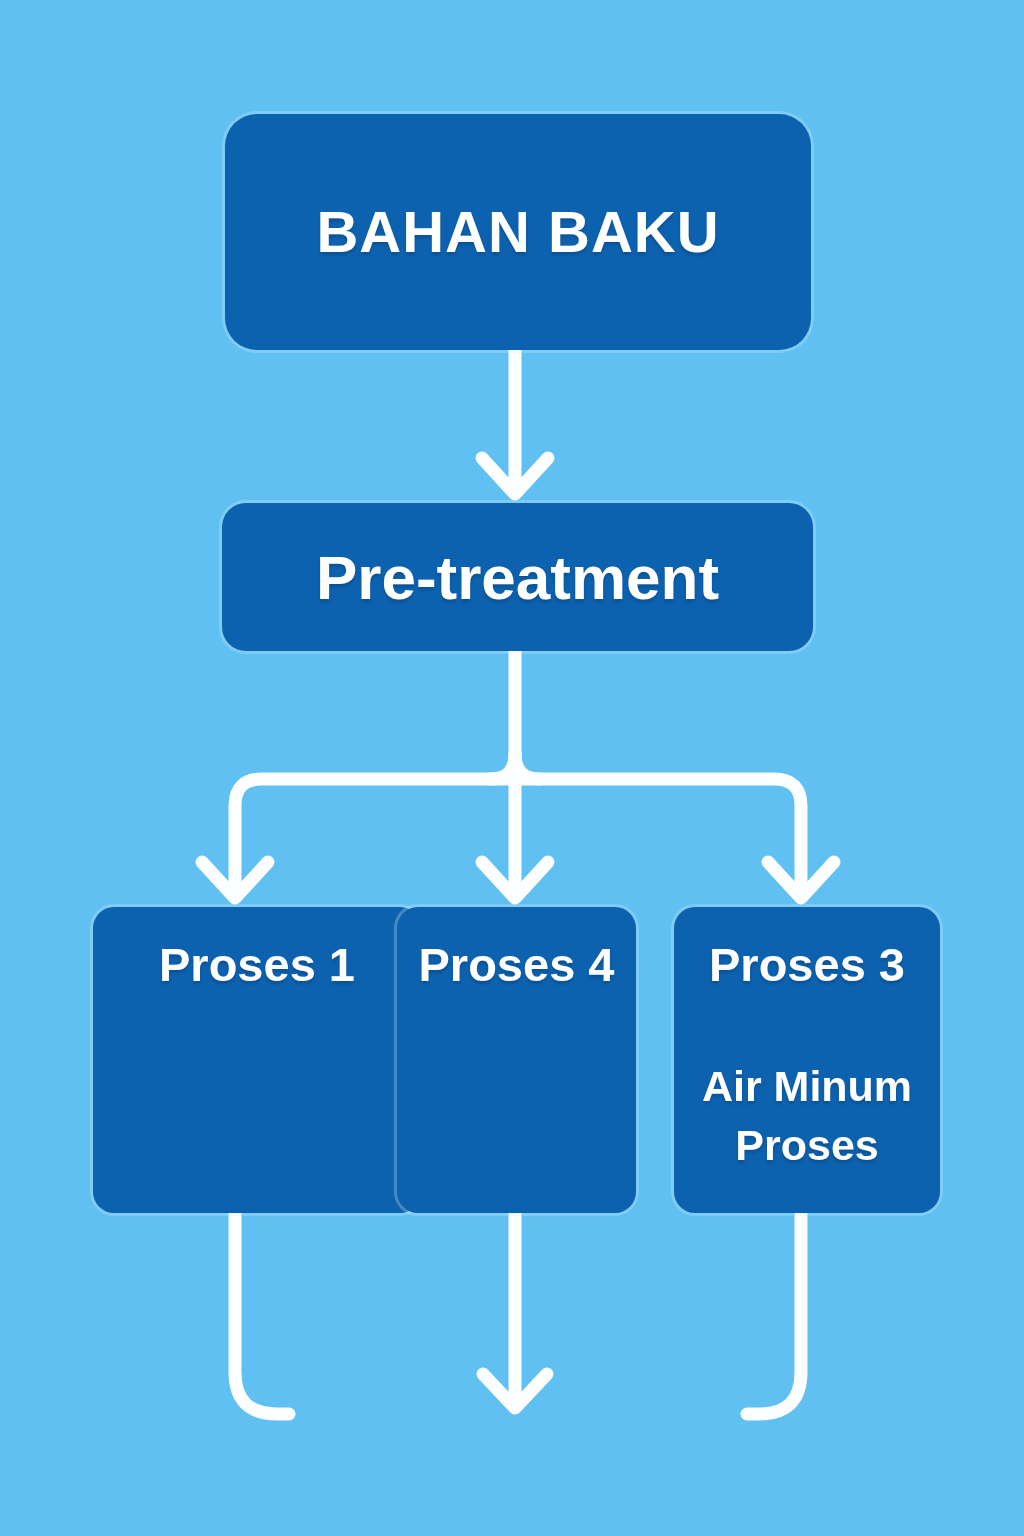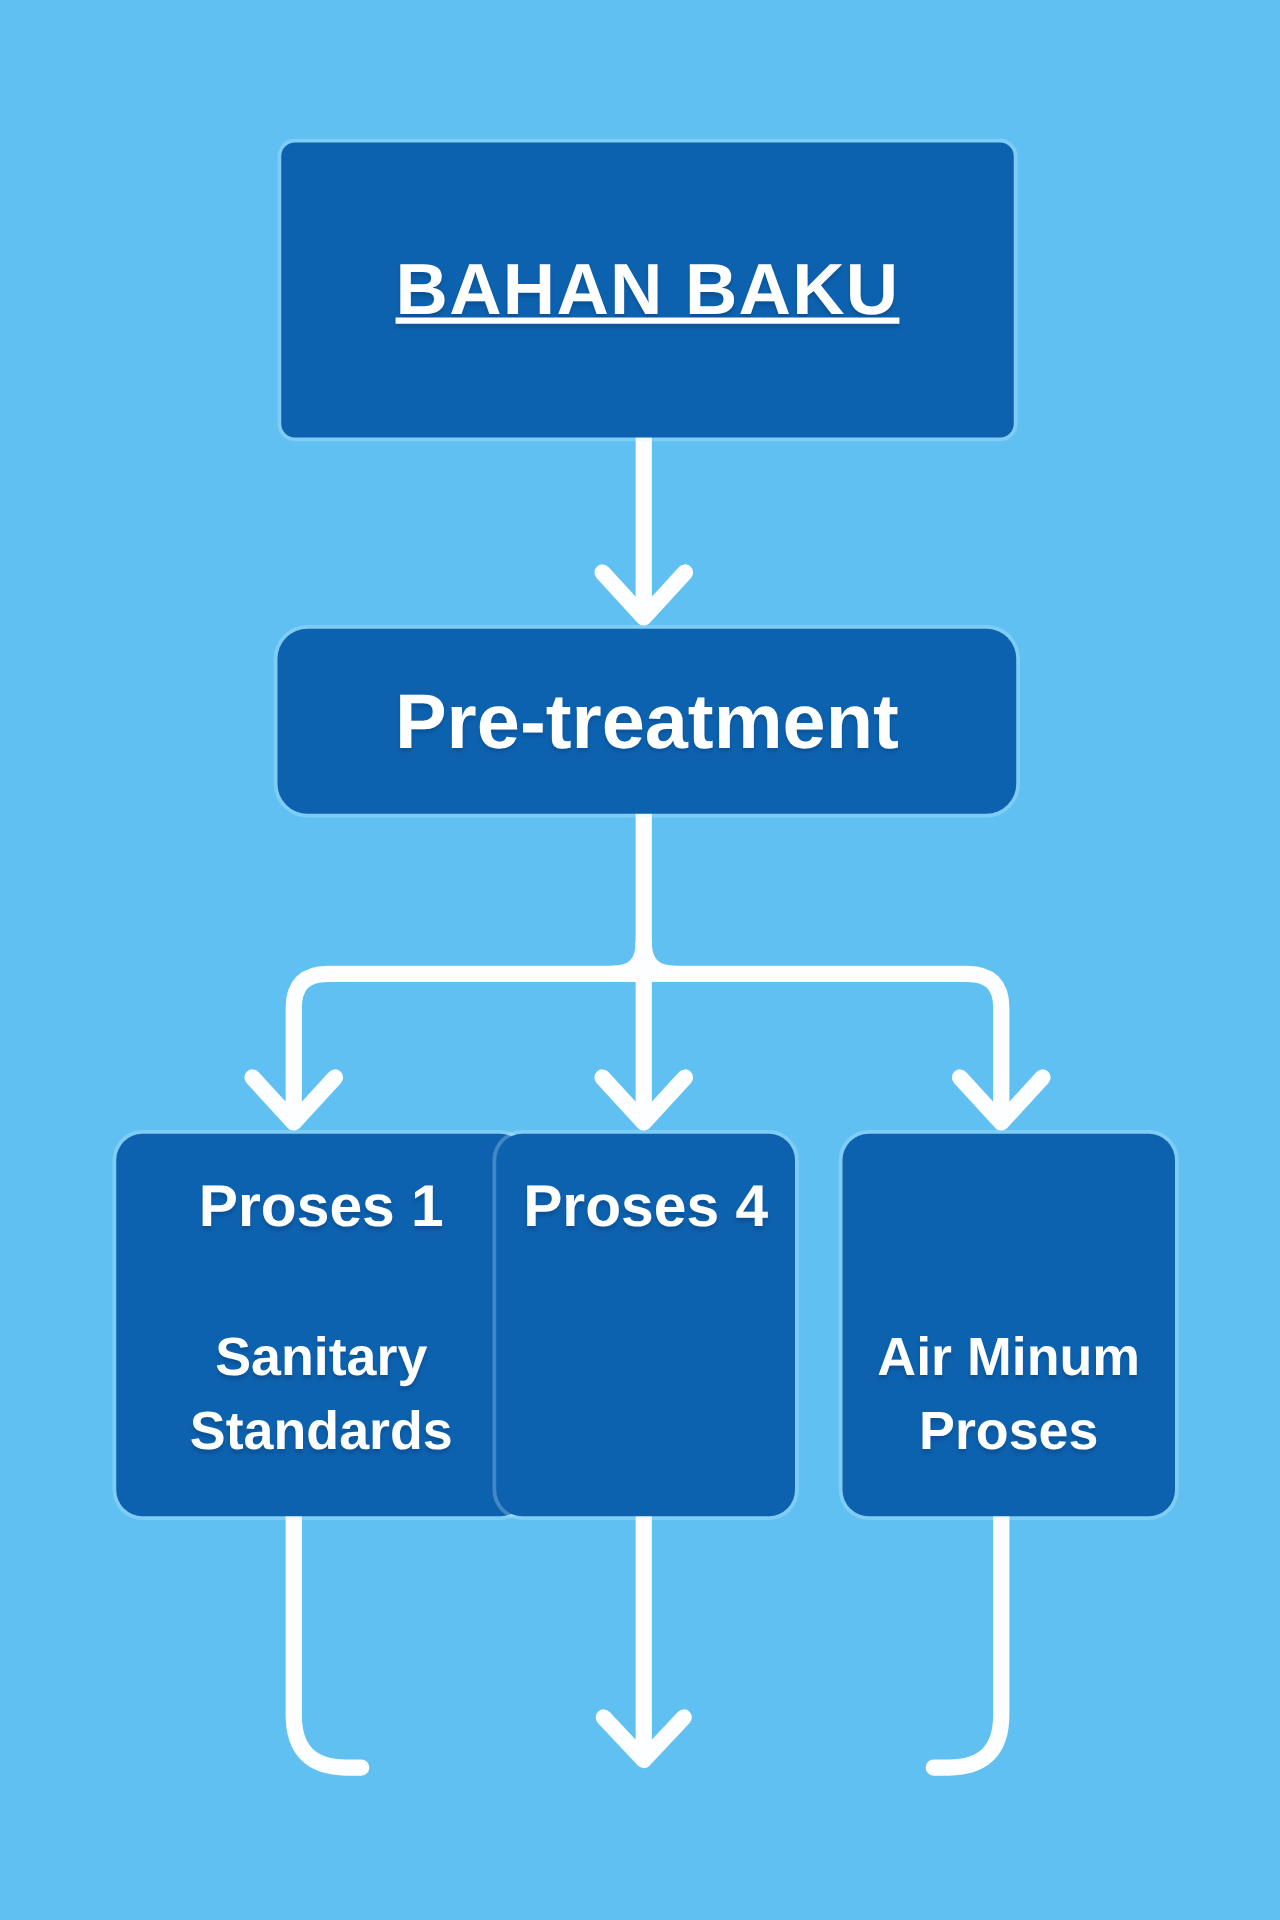--- a/index.html
+++ b/index.html
@@ -30,25 +30,24 @@
     background: var(--node, #0d62af);
     color: var(--text, #ffffff);
     font-weight: bold;
     text-align: center;
     box-shadow: 0 0 0 3px rgba(210, 238, 252, 0.28);
     text-shadow: 0 3px 3px rgba(8, 48, 96, 0.30);
   }
   #node-source {
     left: 225px; top: 114px;
     width: 586px; height: 236px;
-    border-radius: 11px;
+    border-radius: 32px;
     display: flex; align-items: center; justify-content: center;
     font-size: 58px; line-height: 80px;
     letter-spacing: 1px;
-    text-decoration: underline;
   }
   #node-pretreatment {
     left: 222px; top: 503px;
     width: 591px; height: 148px;
     border-radius: 24px;
     display: flex; align-items: center; justify-content: center;
     font-size: 62px;
   }
   .process {
     top: 907px;
@@ -97,30 +96,27 @@
       <div>BAHAN BAKU</div>
     </div>
   </div>
 
   <div class="node" id="node-pretreatment">
     <div>Pre-treatment</div>
   </div>
 
   <div class="node process" id="node-process1">
     <div class="title">Proses 1</div>
-    <div class="subtitle">
-      <div>Sanitary</div>
-      <div>Standards</div>
-    </div>
   </div>
 
   <div class="node process" id="node-process2">
     <div class="title">Proses 4</div>
   </div>
 
   <div class="node process" id="node-process3">
+    <div class="title">Proses 3</div>
     <div class="subtitle">
       <div>Air Minum</div>
       <div>Proses</div>
     </div>
   </div>
 
 </div>
 
 </body></html>

